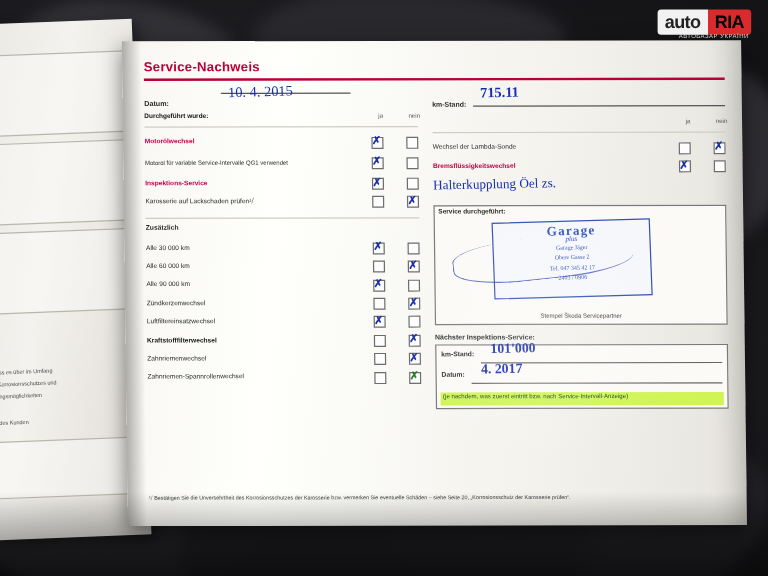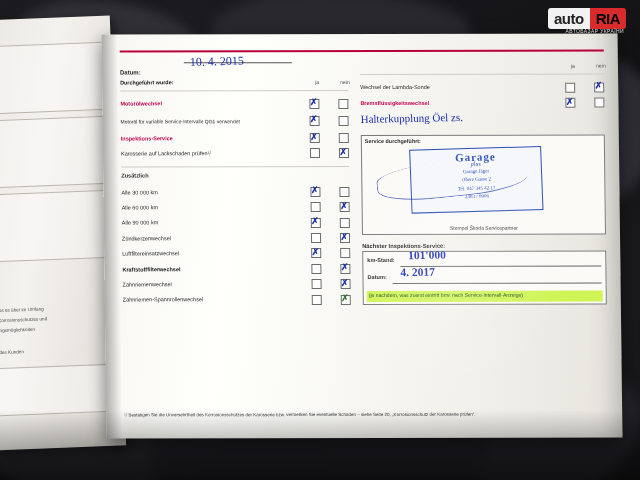--- a/index.html
+++ b/index.html
@@ -183,20 +183,21 @@
     <div class="ltxt" style="top:288px;">dass es über im Umfang</div>
     <div class="ltxt" style="top:298px;">n Korrosionsschutzes und</div>
     <div class="ltxt" style="top:308px;">zungsmöglichkeiten</div>
     <div class="ltxt" style="top:330px;">ft des Kunden</div>
     <div class="box" style="left:6px;top:348px;width:118px;height:46px;"></div>
   </div>
 
   <div class="page-main">
     <div class="sheet">
 
+      <div class="title">Service-Nachweis</div>
       <div class="title-rule"></div>
 
       <div class="cols">
 
         <div class="colL">
 
           <div style="position:relative;height:16px;">
             <span style="font-size:6px;font-weight:bold;">Datum:</span>
             <span class="date-line"></span>
             <span class="hand hw-date">10. 4. 2015</span>
@@ -294,20 +295,26 @@
             <span class="lbl">Zahnriemen-Spannrollenwechsel</span>
             <span class="cb ja"></span>
             <span class="cb">
                 <span class="x g">✗</span>
               </span>
           </div>
         </div>
 
         <div class="colR">
 
+          <div class="km">
+            <span class="lbl">km-Stand:</span>
+            <span class="line">
+              <span class="hand hw-km">715.11</span>
+            </span>
+          </div>
 
           <div class="hdr">
             <span class="lbl"></span>
             <span class="h1">ja</span>
             <span class="h2">nein</span>
           </div>
           <div class="sep"></div>
 
           <div class="row">
             <span class="lbl">Wechsel der Lambda-Sonde</span>

